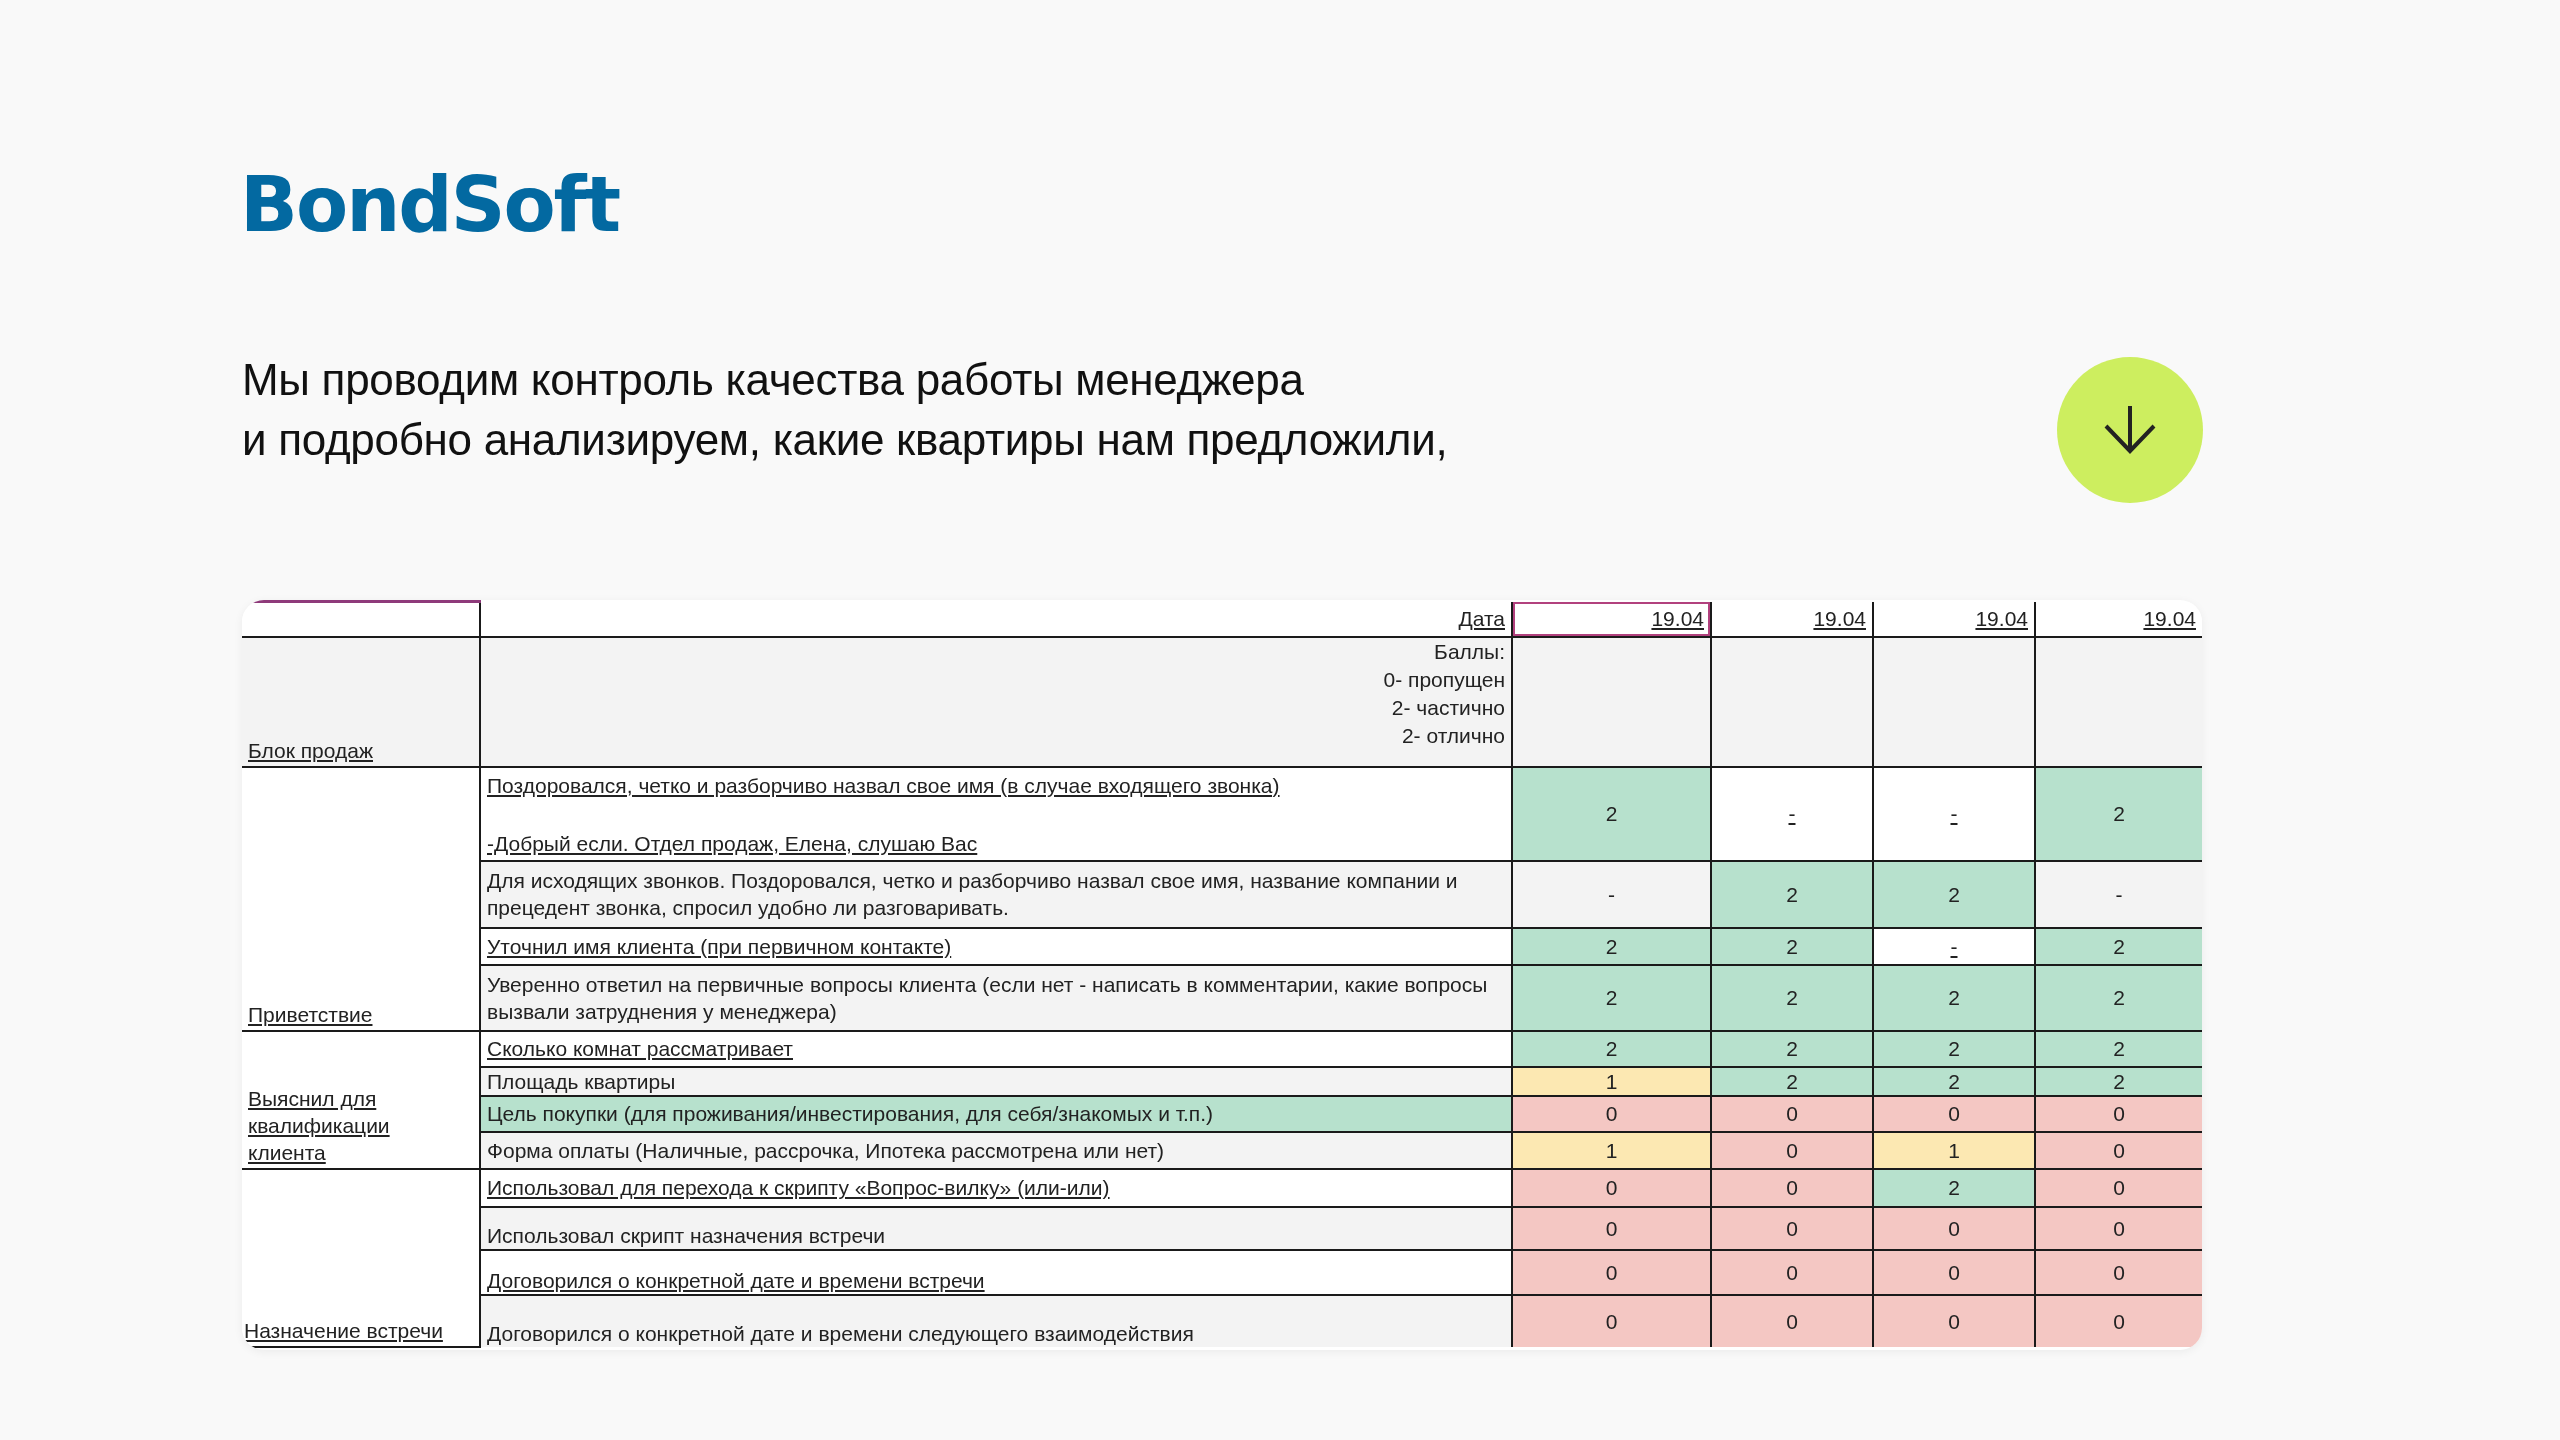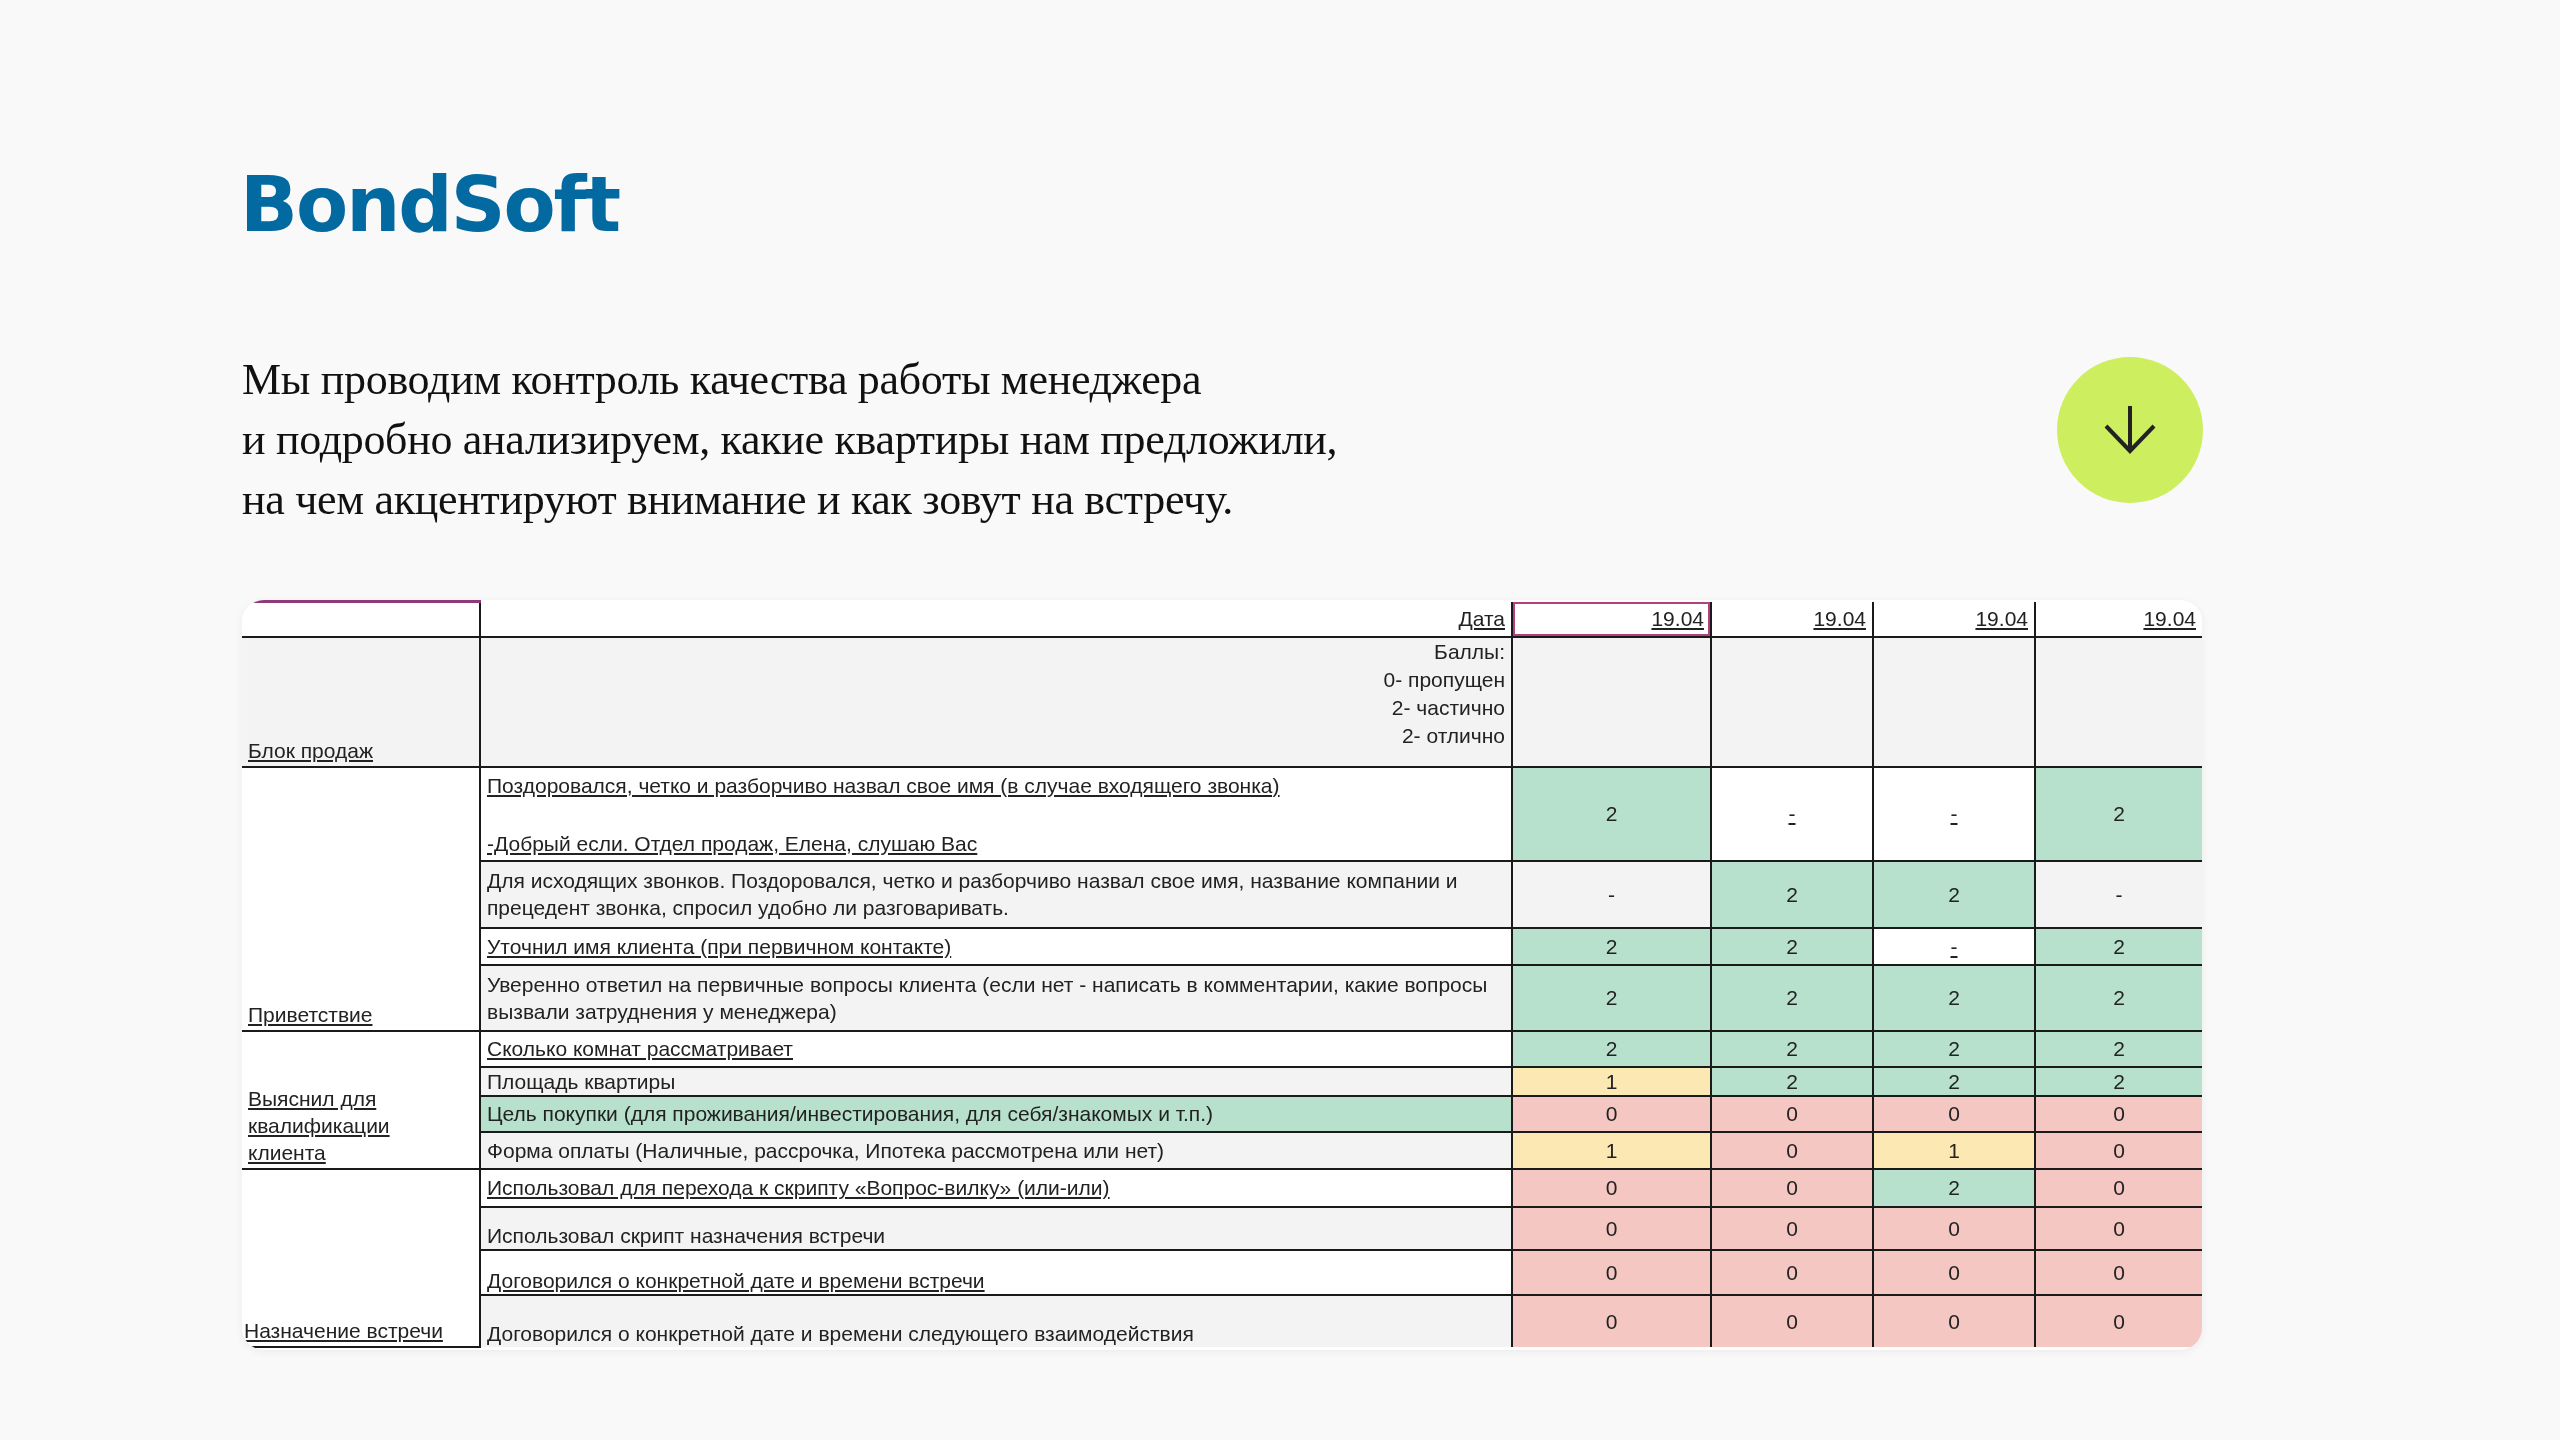--- a/index.html
+++ b/index.html
@@ -6,21 +6,21 @@
   html, body { width: 2560px; height: 1440px; background: #f9f9f9; overflow: hidden; }
   body { position: relative; font-family: "Liberation Sans", sans-serif; color: #1e1e1e; }
 
   .logo {
     position: absolute; left: 240px; top: 160px;
     font-family: "DejaVu Sans", sans-serif; font-size: 76px; font-weight: bold;
     letter-spacing: -2px; color: #0369a1; line-height: 90px;
   }
   .headline {
     position: absolute; left: 242px; top: 350px; width: 1650px;
-    font-family: Liberation Serif, serif; font-size: 44px; line-height: 60px;
+    font-family: Liberation Sans, sans-serif; font-size: 44px; line-height: 60px;
     color: #111; font-weight: 500; letter-spacing: -0.3px;
   }
   .headline .line { display: block; white-space: nowrap; }
 
   .arrow-btn {
     position: absolute; left: 2057px; top: 357px; width: 146px; height: 146px;
     border-radius: 50%; background: #cdee5f; display: flex; align-items: center; justify-content: center;
     cursor: pointer;
   }
 
@@ -55,21 +55,20 @@
   .hdr-pink-top { border-top: 3px solid #8e3a7a !important; }
 </style>
 </head>
 <body>
 
 <div class="logo">BondSoft</div>
 
 <div class="headline">
   <span class="line">Мы проводим контроль качества работы менеджера</span>
   <span class="line">и подробно анализируем, какие квартиры нам предложили,</span>
-  <span class="line">на чем акцентируют внимание и как зовут на встречу.</span>
 </div>
 
 <div class="arrow-btn">
   <svg width="64" height="64" viewBox="0 0 64 64">
     <line x1="32" y1="8" x2="32" y2="54" stroke="#222" stroke-width="4"></line>
     <polyline points="8,28 32,53 56,28" fill="none" stroke="#222" stroke-width="4"></polyline>
   </svg>
 </div>
 
 <div class="table-wrap">

